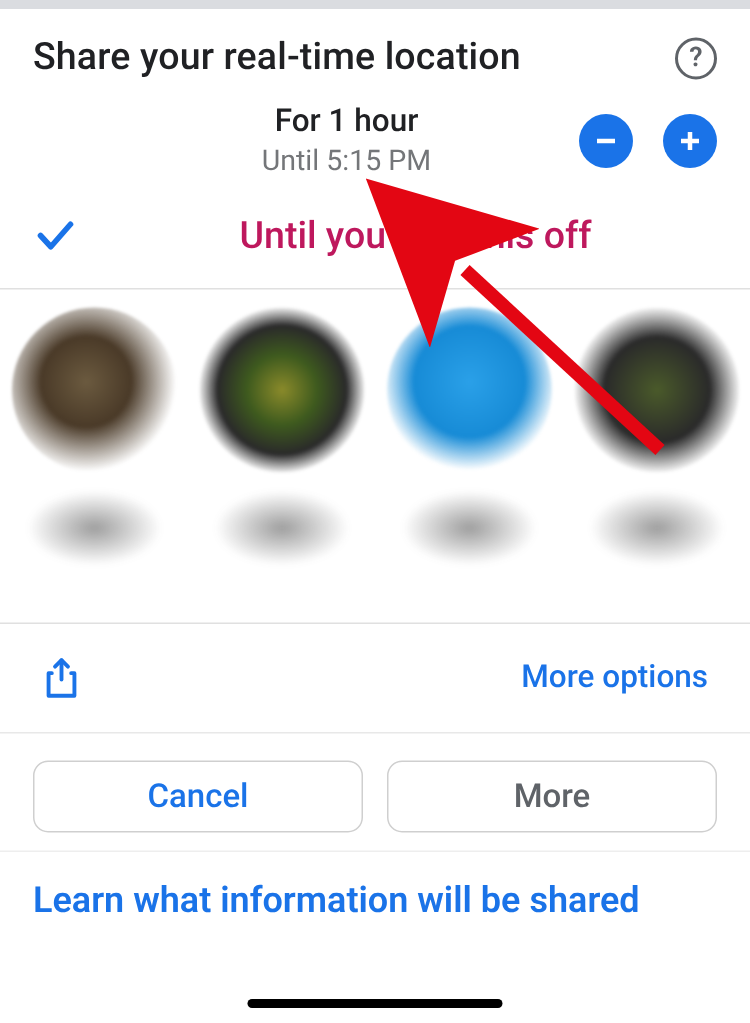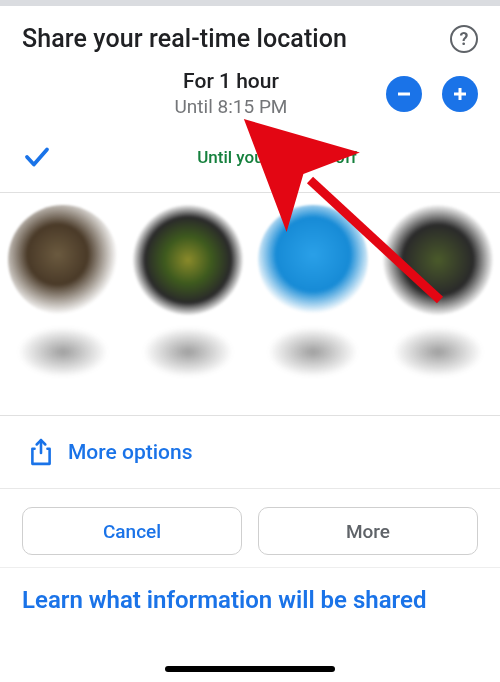--- a/index.html
+++ b/index.html
@@ -75,23 +75,23 @@
     align-items: center;
   }
   .circle-btn {
     width: 36px; height: 36px;
     border-radius: 50%;
     background: #1a73e8;
     display: flex; align-items: center; justify-content: center;
   }
   .circle-btn svg { display: block; }
   .until-off {
-    font-size: 17px;
-    font-weight: 500;
-    color: #15803d;
+    font-size: 25px;
+    font-weight: 500;
+    color: #be185d;
   }
   .checkmark svg { display: block; }
   .thin-divider {
     height: 1px;
     background: #e0e0e0;
     margin-top: 6px;
   }
   .contacts-strip {
     height: 210px;
     position: relative;
@@ -120,20 +120,21 @@
     width: 90px; height: 50px;
     background: radial-gradient(ellipse at center, rgba(60,60,60,0.5) 0%, rgba(0,0,0,0) 70%);
     filter: blur(2px);
   }
   .more-options-row {
     display: flex;
     align-items: center;
     gap: 14px;
     padding: 22px 28px;
     border-bottom: 1px solid #e8e8e8;
+    justify-content: space-between;
   }
   .share-icon svg { display: block; }
   .more-options-text {
     color: #1a73e8;
     font-size: 21px;
     font-weight: 500;
   }
   .button-row {
     display: flex;
     gap: 16px;
@@ -141,21 +142,21 @@
     border-bottom: 1px solid #eeeeee;
   }
   .pill-btn {
     flex: 1;
     height: 46px;
     border: 1px solid #cfcfcf;
     border-radius: 10px;
     display: flex;
     align-items: center;
     justify-content: center;
-    font-size: 19px;
+    font-size: 22px;
     font-weight: 500;
     background: #fff;
   }
   .pill-btn.cancel { color: #1a73e8; }
   .pill-btn.share  { color: #5f6368; }
   .learn-row {
     padding: 18px 22px;
   }
   .learn-link {
     color: #1a73e8;
@@ -190,21 +191,21 @@
     <h1>Share your real-time location</h1>
     <div class="help-btn">
       <span>?</span>
     </div>
   </div>
 
   <div class="option-row">
     <div class="left-slot"></div>
     <div class="content">
       <div class="duration-title">For 1 hour</div>
-      <div class="duration-sub">Until 8:15 PM</div>
+      <div class="duration-sub">Until 5:15 PM</div>
     </div>
     <div class="stepper">
       <div class="circle-btn" aria-label="Decrease duration">
         <svg width="18" height="18" viewBox="0 0 18 18">
           <rect x="3" y="7.5" width="12" height="3" fill="#fff"></rect>
         </svg>
       </div>
       <div class="circle-btn" aria-label="Increase duration">
         <svg width="18" height="18" viewBox="0 0 18 18">
           <rect x="3" y="7.5" width="12" height="3" fill="#fff"></rect>

